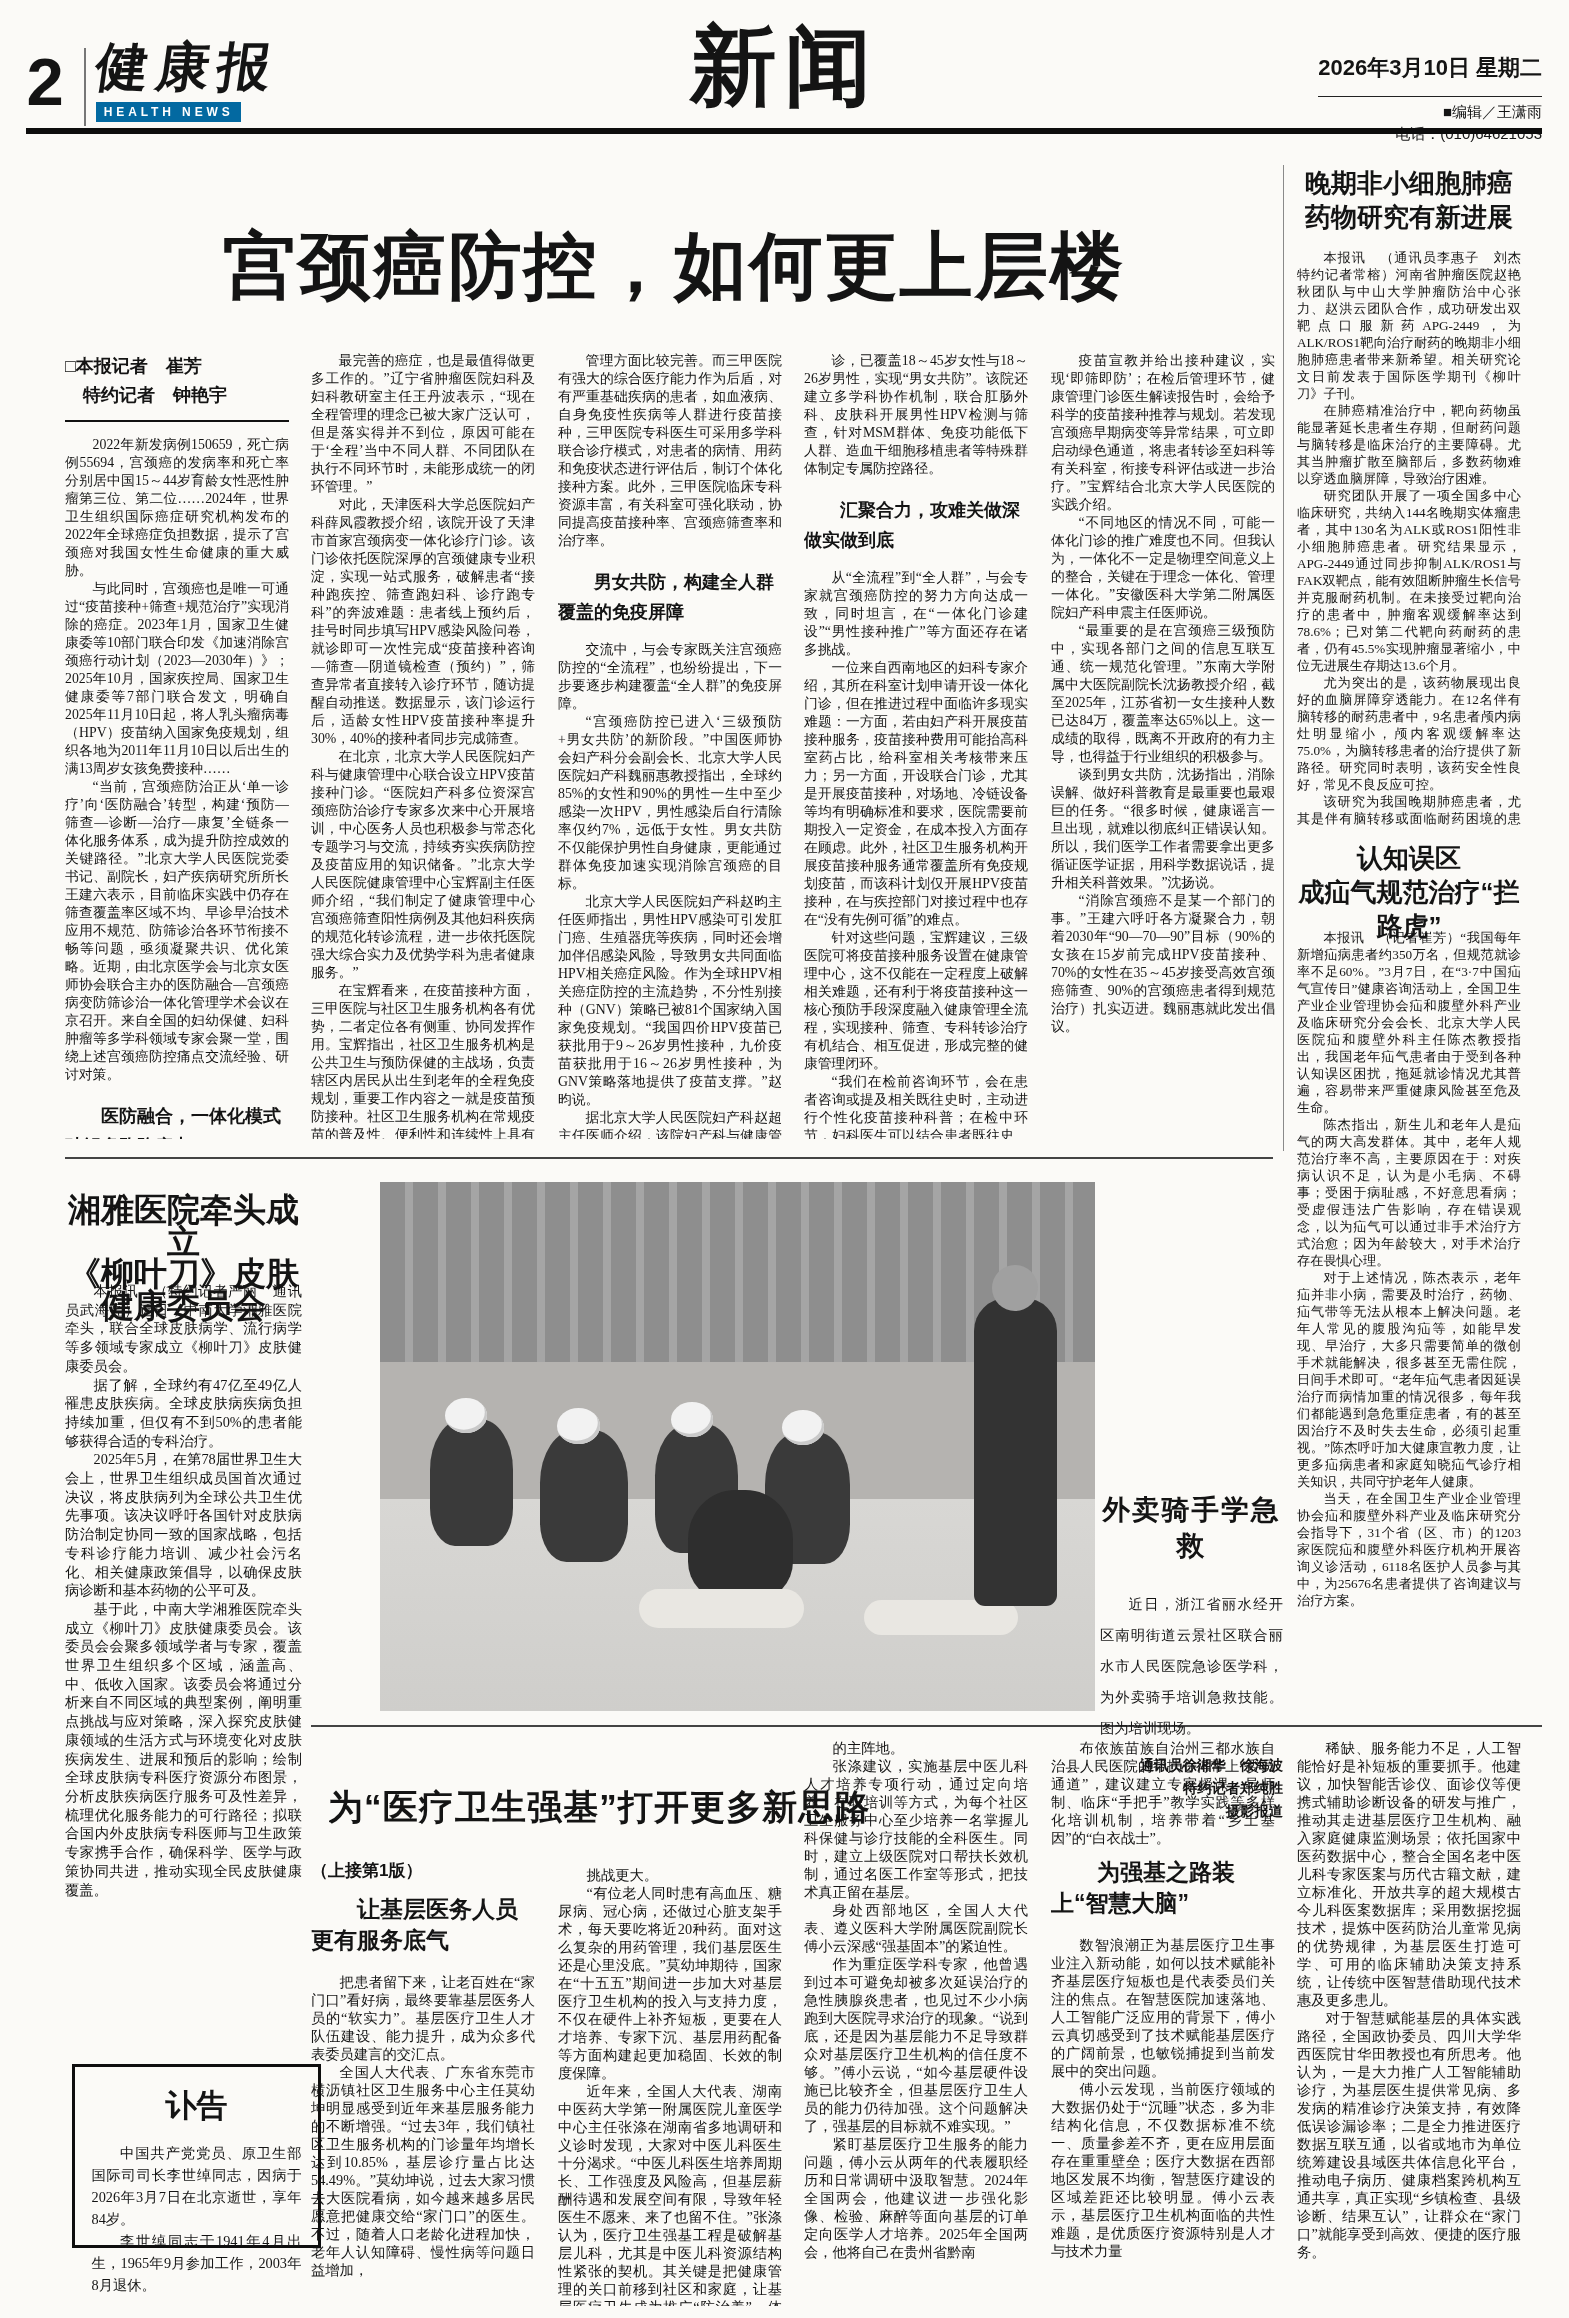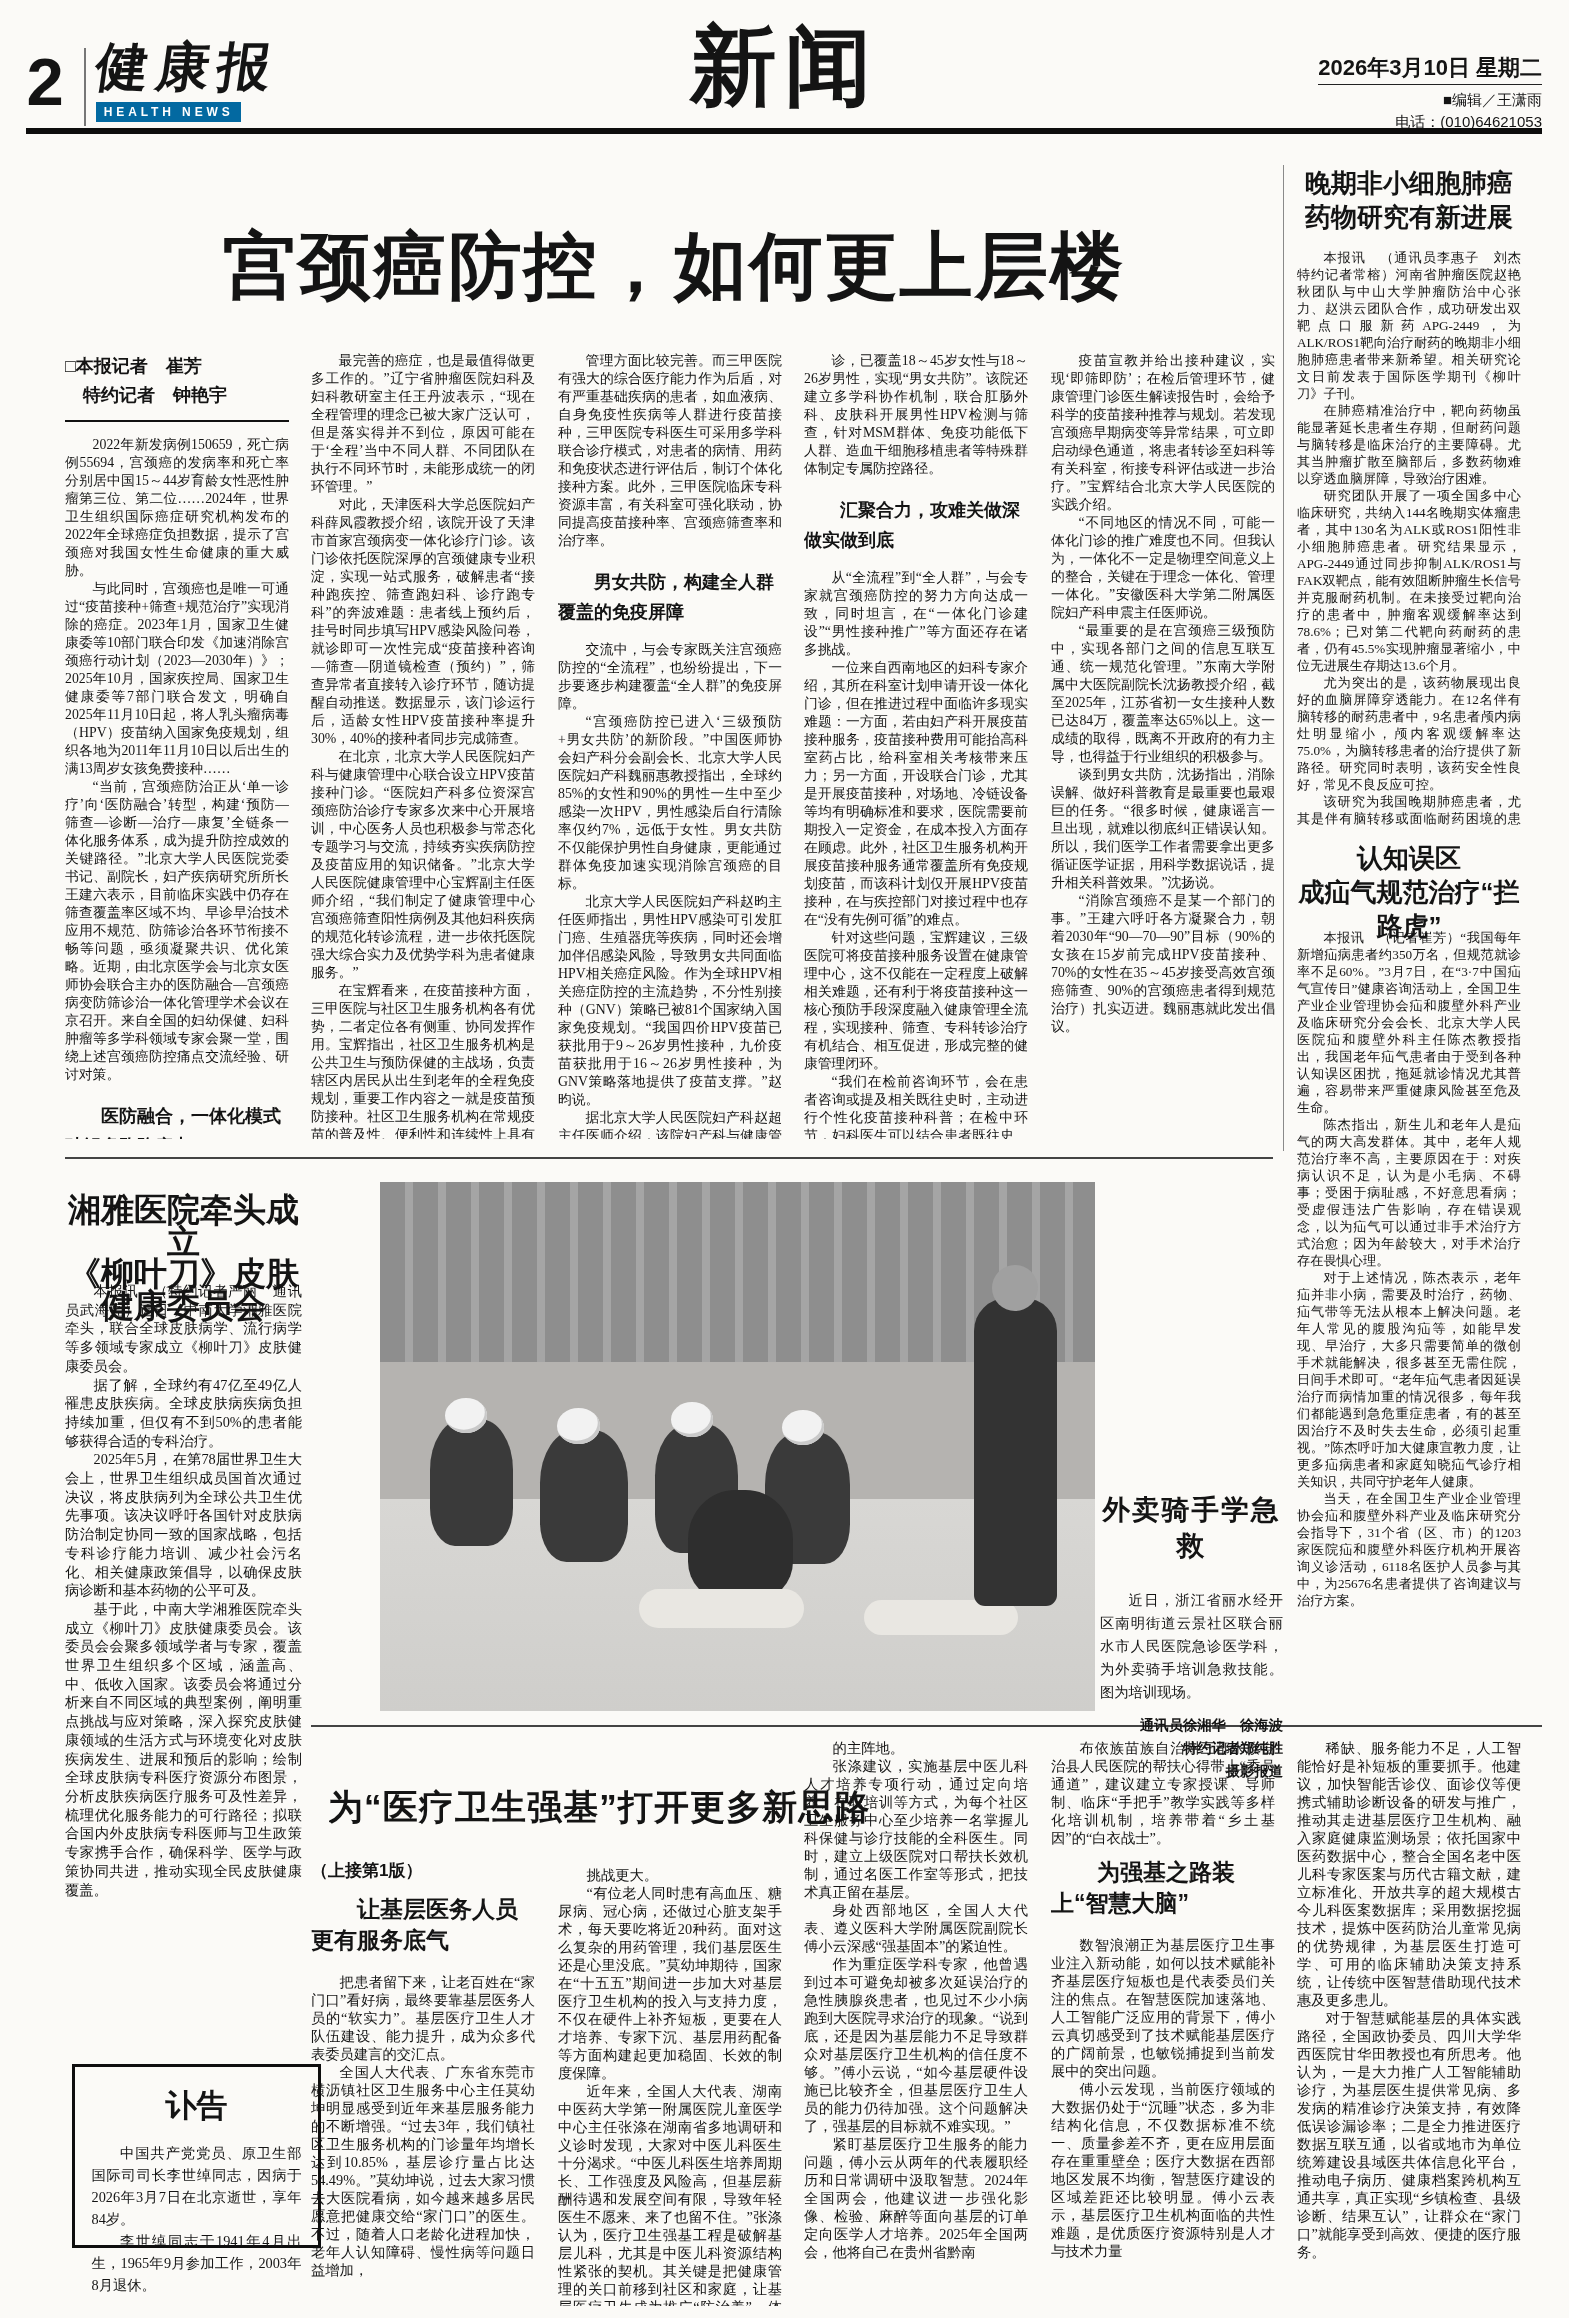--- a/index.html
+++ b/index.html
@@ -13,21 +13,21 @@
   #page-num{left:26.4px;top:48px;font-size:67px;font-weight:900;line-height:1;}
   #mast-divider{left:84px;top:48px;width:1.7px;height:78px;background:#777;}
   #paper-logo{left:96px;top:32px;font-size:53px;font-weight:bold;transform:skewX(-8deg);
               letter-spacing:7.7px;white-space:nowrap;}
   #paper-logo-en{left:96px;top:102px;background:#0369a1;color:#fff;font-weight:bold;
                  font-size:12px;letter-spacing:3.9px;padding:2.8px 7.7px;}
   #section-title{left:0;top:22px;width:1569px;text-align:center;font-size:87px;font-weight:900;
                  letter-spacing:7.7px;line-height:1;}
   #mast-right{left:1227px;top:53px;width:315px;text-align:right;}
   #mast-date{font-size:22px;font-weight:bold;border-bottom:1.7px solid #222;
-             display:inline-block;padding-bottom:1px;}
+             display:inline-block;padding-bottom:13px;}
   #mast-editor{font-size:15px;margin-top:5.5px;}
   #mast-phone{font-size:15px;margin-top:3.3px;}
   #mast-rule{left:26.4px;top:128px;width:1516px;height:6px;background:#0d0d0d;}
   
   #headline{left:65px;top:224px;width:1218px;text-align:center;font-size:73px;font-weight:900;
             letter-spacing:2.2px;line-height:1.15;white-space:nowrap;}
   .mcol{top:352px;width:224px;height:787px;font-size:13.8px;line-height:18px;}
   #mcol1{left:65px;} #mcol2{left:311px;} #mcol3{left:558px;} #mcol4{left:804px;} #mcol5{left:1051px;}
   #byline{font-size:18px;font-weight:bold;line-height:29px;border-bottom:2.2px solid #111;
           padding-bottom:10px;margin-bottom:14.3px;}
@@ -61,21 +61,21 @@
      background:repeating-linear-gradient(90deg,#8e8e8e 0 25px,#a5a5a5 25px 33px);}
   #photo .wall{position:absolute;left:0;top:34%;width:100%;height:26%;background:#b5b3b0;}
   #photo .floor{position:absolute;left:0;top:60%;width:100%;height:40%;
      background:linear-gradient(#d8d7d4,#cfcecb);}
   .fig{position:absolute;background:#3a3a3a;border-radius:40% 40% 30% 30%;}
   .helmet{position:absolute;background:#f2f2f2;border-radius:50%;box-shadow:inset -2.2px -3.3px 0 #c9c9c9;}
   .dummy{position:absolute;background:#e9e7e2;border-radius:22px;}
   #cap-block{left:1100px;top:1492px;width:183px;}
   #cap-title{text-align:center;font-family:"Liberation Sans",sans-serif;font-size:27.5px;
              font-weight:bold;letter-spacing:2.2px;}
-  #cap-text{margin-top:25px;font-size:14.3px;line-height:23px;text-align:justify;text-indent:2em;}
+  #cap-text{margin-top:25px;font-size:14.3px;line-height:31px;text-align:justify;text-indent:2em;}
   .cap-credit{font-size:14.3px;line-height:23px;text-align:right;font-weight:bold;}
   
   #bt-title{left:328px;top:1784px;width:583px;font-size:35px;font-weight:bold;
             font-family:"Liberation Sans",sans-serif;letter-spacing:1.1px;white-space:nowrap;}
   .bcol{width:224px;font-size:14.3px;line-height:18px;}
   #bcol1{left:311px;top:1860px;height:446px;}
   #bcol2{left:558px;top:1866px;height:440px;}
   #bcol3{left:804px;top:1739px;height:568px;}
   #bcol4{left:1051px;top:1739px;height:568px;}
   #bcol5{left:1297px;top:1739px;height:568px;}

